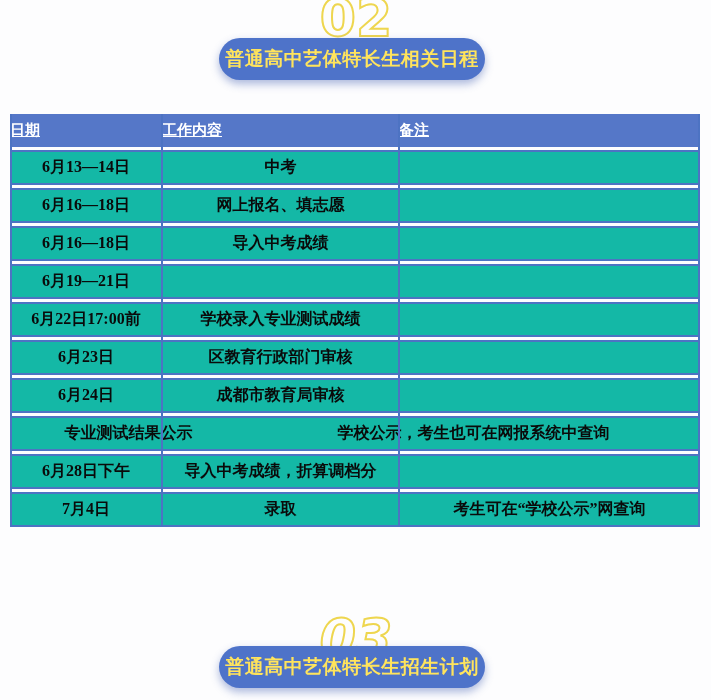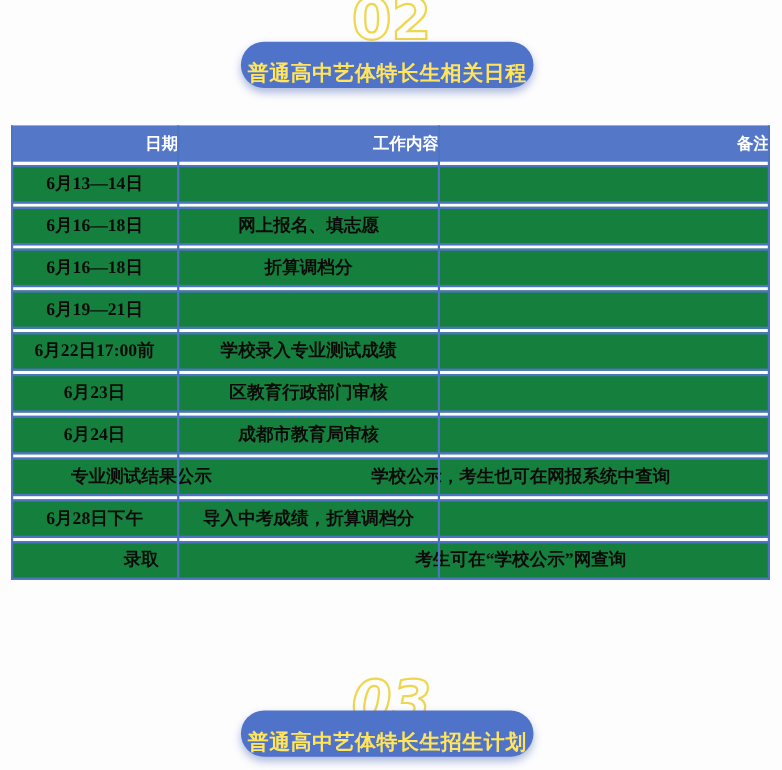--- a/index.html
+++ b/index.html
@@ -29,21 +29,21 @@
   .wm-bottom{left:296px;top:612px;font-style:italic;}
   
   .badge{
     position:absolute;
     left:219px;
     width:266px;
     height:42px;
     background:#4e73c9;
     border-radius:22px;
     display:flex;
-    align-items:flex-end;
+    align-items:center;
     justify-content:center;
     color:#ffe45c;
     font-weight:bold;
     font-size:19px;
     letter-spacing:0.5px;
     box-shadow:0 4px 8px rgba(70,100,180,0.45);
     z-index:2;
   }
   .badge-top{top:38px;}
   .badge-bottom{top:646px;}
@@ -57,25 +57,25 @@
   }
   .thead{
     display:flex;
     height:33px;
     background:#5577c8;
     color:#ffffff;
     font-weight:bold;
     font-size:15px;
     align-items:center;
   }
-  .hcell{text-align:right;}
+  .hcell{text-align:left;text-decoration:underline;}
   .trow{
     display:flex;
     margin-top:3px;
-    background:#15803d;
+    background:#14b8a6;
     border-top:2px solid #4d73c3;
     border-bottom:2px solid #4d73c3;
     height:31px;
     align-items:center;
     font-family:"Liberation Serif","DejaVu Serif",serif;
     font-weight:bold;
     font-size:16px;
     color:#0a0a0a;
   }
   .cell{text-align:center;box-sizing:border-box;}
@@ -108,30 +108,31 @@
 
   <div class="table-wrap">
     <div class="thead">
       <div class="hcell c0">日期</div>
       <div class="hcell c1">工作内容</div>
       <div class="hcell c2">备注</div>
     </div>
     <div>
         <div class="trow">
           <div class="cell c0">6月13—14日</div>
+          <div class="cell c1">中考</div>
           <div class="cell c2"></div>
         </div>
         <div class="trow">
           <div class="cell c0">6月16—18日</div>
           <div class="cell c1">网上报名、填志愿</div>
           <div class="cell c2"></div>
         </div>
         <div class="trow">
           <div class="cell c0">6月16—18日</div>
-          <div class="cell c1">折算调档分</div>
+          <div class="cell c1">导入中考成绩</div>
           <div class="cell c2"></div>
         </div>
         <div class="trow">
           <div class="cell c0">6月19—21日</div>
           <div class="cell c2"></div>
         </div>
         <div class="trow">
           <div class="cell c0">6月22日17:00前</div>
           <div class="cell c1">学校录入专业测试成绩</div>
           <div class="cell c2"></div>
@@ -148,20 +149,21 @@
         </div>
         <div class="trow">
           <div class="cell c1">专业测试结果公示</div>
           <div class="cell c2">学校公示，考生也可在网报系统中查询</div>
         </div>
         <div class="trow">
           <div class="cell c0">6月28日下午</div>
           <div class="cell c1">导入中考成绩，折算调档分</div>
         </div>
         <div class="trow">
+          <div class="cell c0">7月4日</div>
           <div class="cell c1">录取</div>
           <div class="cell c2">考生可在“学校公示”网查询</div>
         </div>
       </div>
     <div class="vline vl0"></div>
     <div class="vline vl1"></div>
     <div class="vline vl2"></div>
     <div class="vline vl3"></div>
   </div>
 

